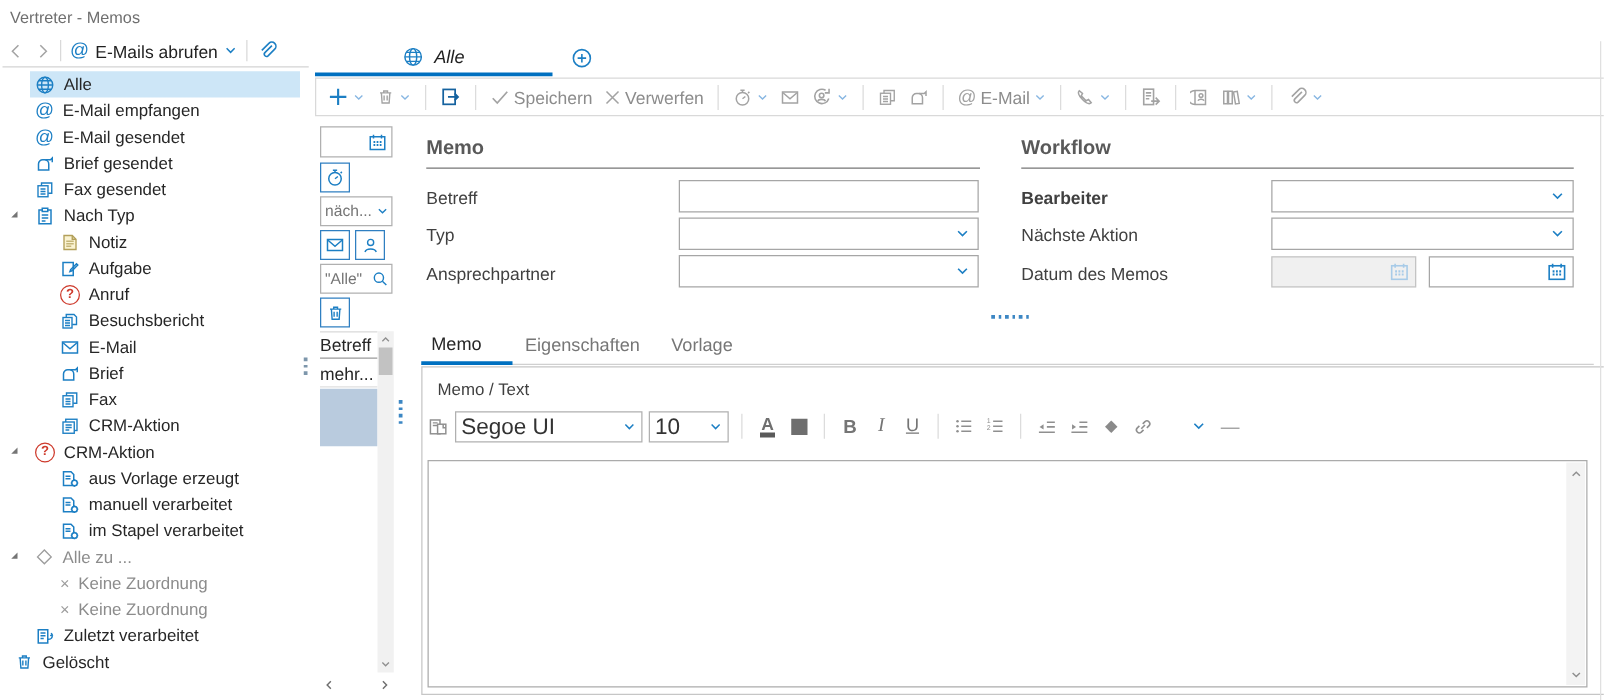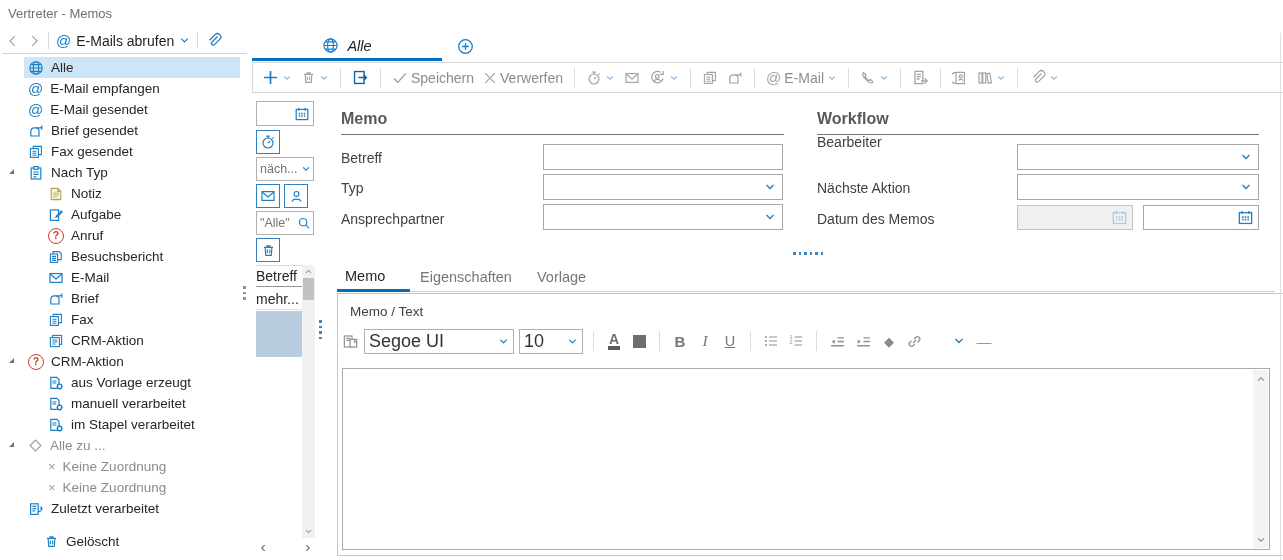--- a/index.html
+++ b/index.html
@@ -311,21 +311,21 @@
       <span class="icon blue">
         <svg width="16" height="16" viewBox="0 0 16 16" fill="none" stroke="currentColor" stroke-width="1.2">
           <rect x="2.6" y="2.8" width="7.6" height="10.6"></rect>
           <path d="M4.4 5.4h4M4.4 7.6h4M4.4 9.8h2.6"></path>
           <path d="M10.4 10.4c2.6.4 3.8-1.6 3.2-3.6"></path>
           <path d="M13 5.4l.8 1.6-1.7.5"></path>
         </svg>
       </span>
       <span class="slabel">Zuletzt verarbeitet</span>
     </div>
-    <div class="srow" style="padding-left: 44px; margin-top: 12px;">
+    <div class="srow" style="padding-left: 12px;">
       <span class="icon blue">
         <svg width="15" height="15" viewBox="0 0 16 16" fill="none" stroke="currentColor" stroke-width="1.2">
           <path d="M3.2 4.6h9.6M6.4 4.6V3h3.2v1.6M4.4 4.6l.6 8.6h6l.6-8.6M6.7 6.8v4.2M9.3 6.8v4.2"></path>
         </svg>
       </span>
       <span class="slabel">Gelöscht</span>
     </div>
   </div>
 
 <div id="tabstrip" class="abs">
@@ -651,21 +651,21 @@
 <div class="abs flabel" style="left:341px;top:211px;">Ansprechpartner</div>
 <div class="abs fselect2" style="left:543px;top:204px;width:240px;height:26px;">
   <span class="icon blue">
       <svg width="12" height="12" viewBox="0 0 12 12" fill="none" stroke="currentColor" stroke-width="1.3">
         <path d="M2.5 4l3.5 3.5L9.5 4"></path>
       </svg>
     </span>
 </div>
 
 <div class="abs sectionhdr" style="left:817px;top:110px;width:442px;">Workflow</div>
-<div class="abs flabel" style="left:817px;top:134px;">Bearbeiter</div>
+<div class="abs flabel" style="left:817px;top:150px;font-weight:bold;">Bearbeiter</div>
 <div class="abs fselect2" style="left:1017px;top:144px;width:242px;height:26px;">
   <span class="icon blue">
       <svg width="12" height="12" viewBox="0 0 12 12" fill="none" stroke="currentColor" stroke-width="1.3">
         <path d="M2.5 4l3.5 3.5L9.5 4"></path>
       </svg>
     </span>
 </div>
 <div class="abs flabel" style="left:817px;top:180px;">Nächste Aktion</div>
 <div class="abs fselect2" style="left:1017px;top:174px;width:242px;height:26px;">
   <span class="icon blue">

